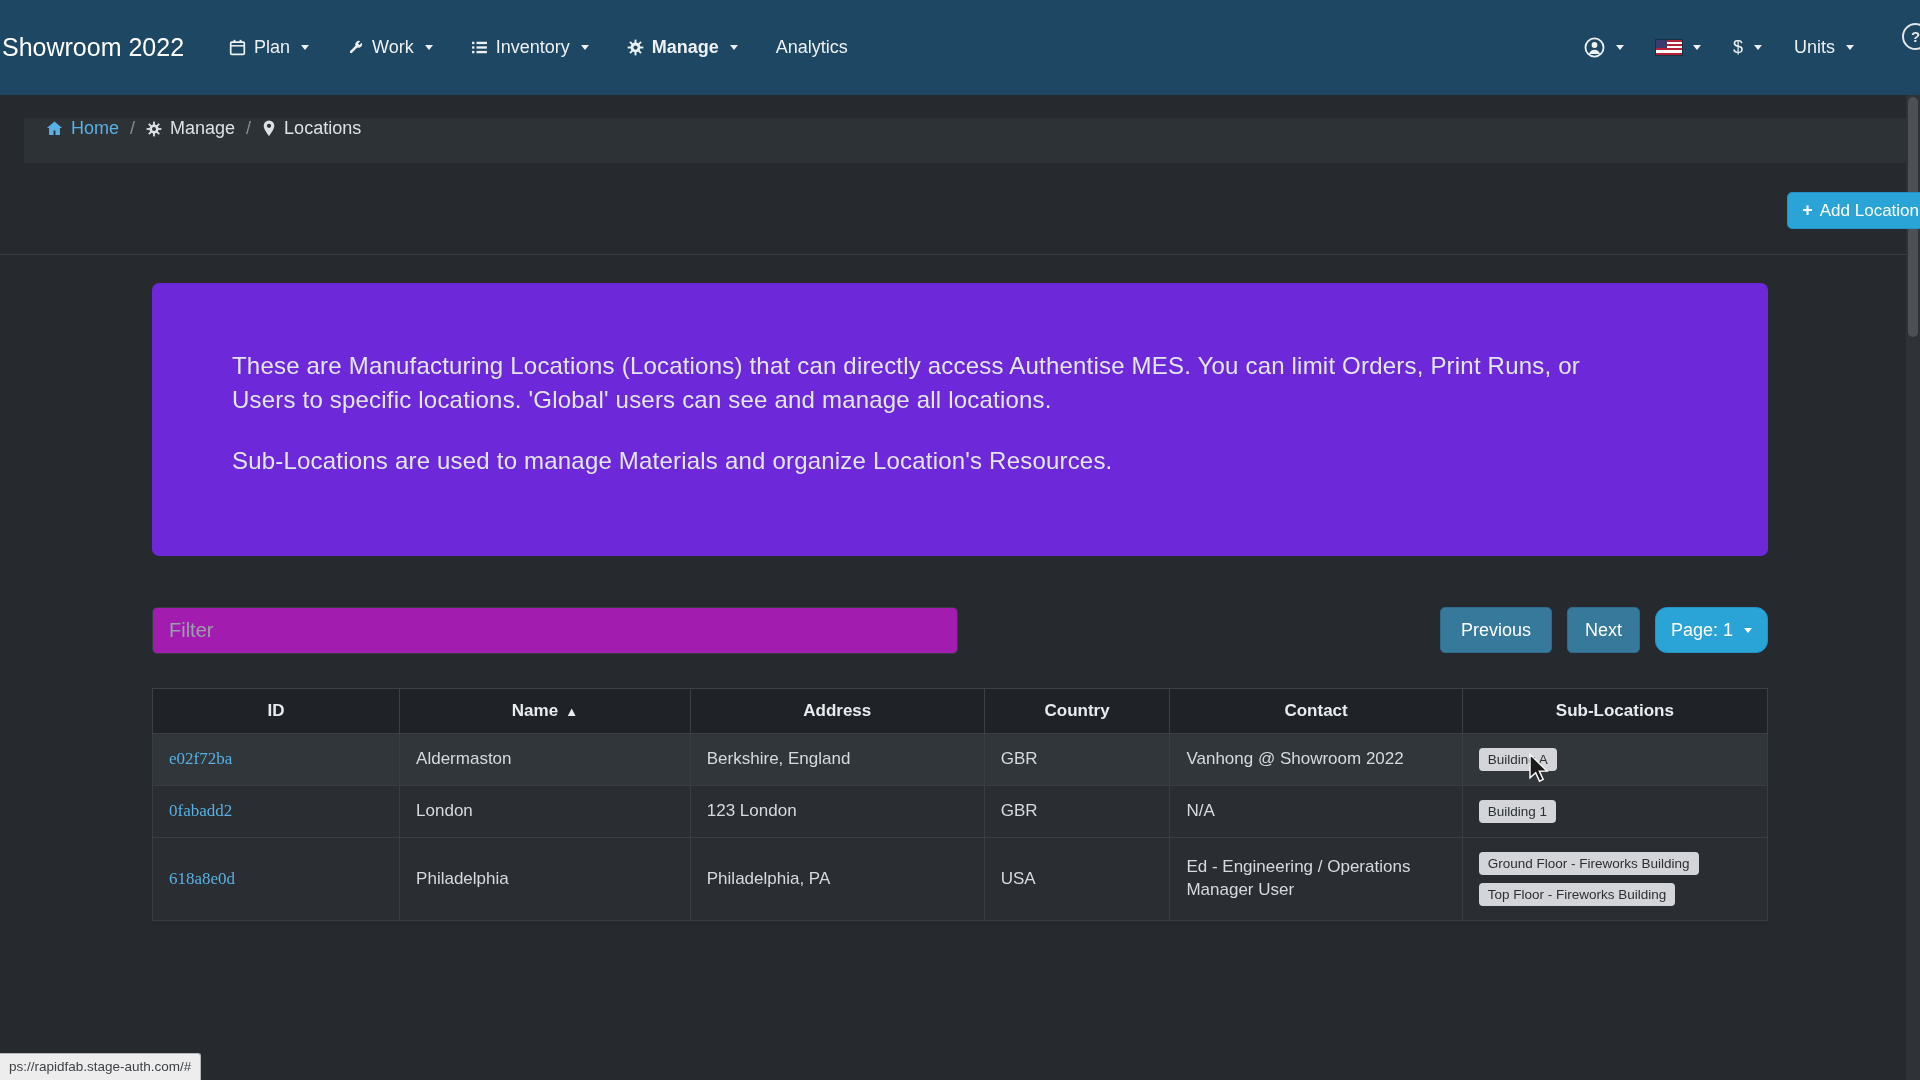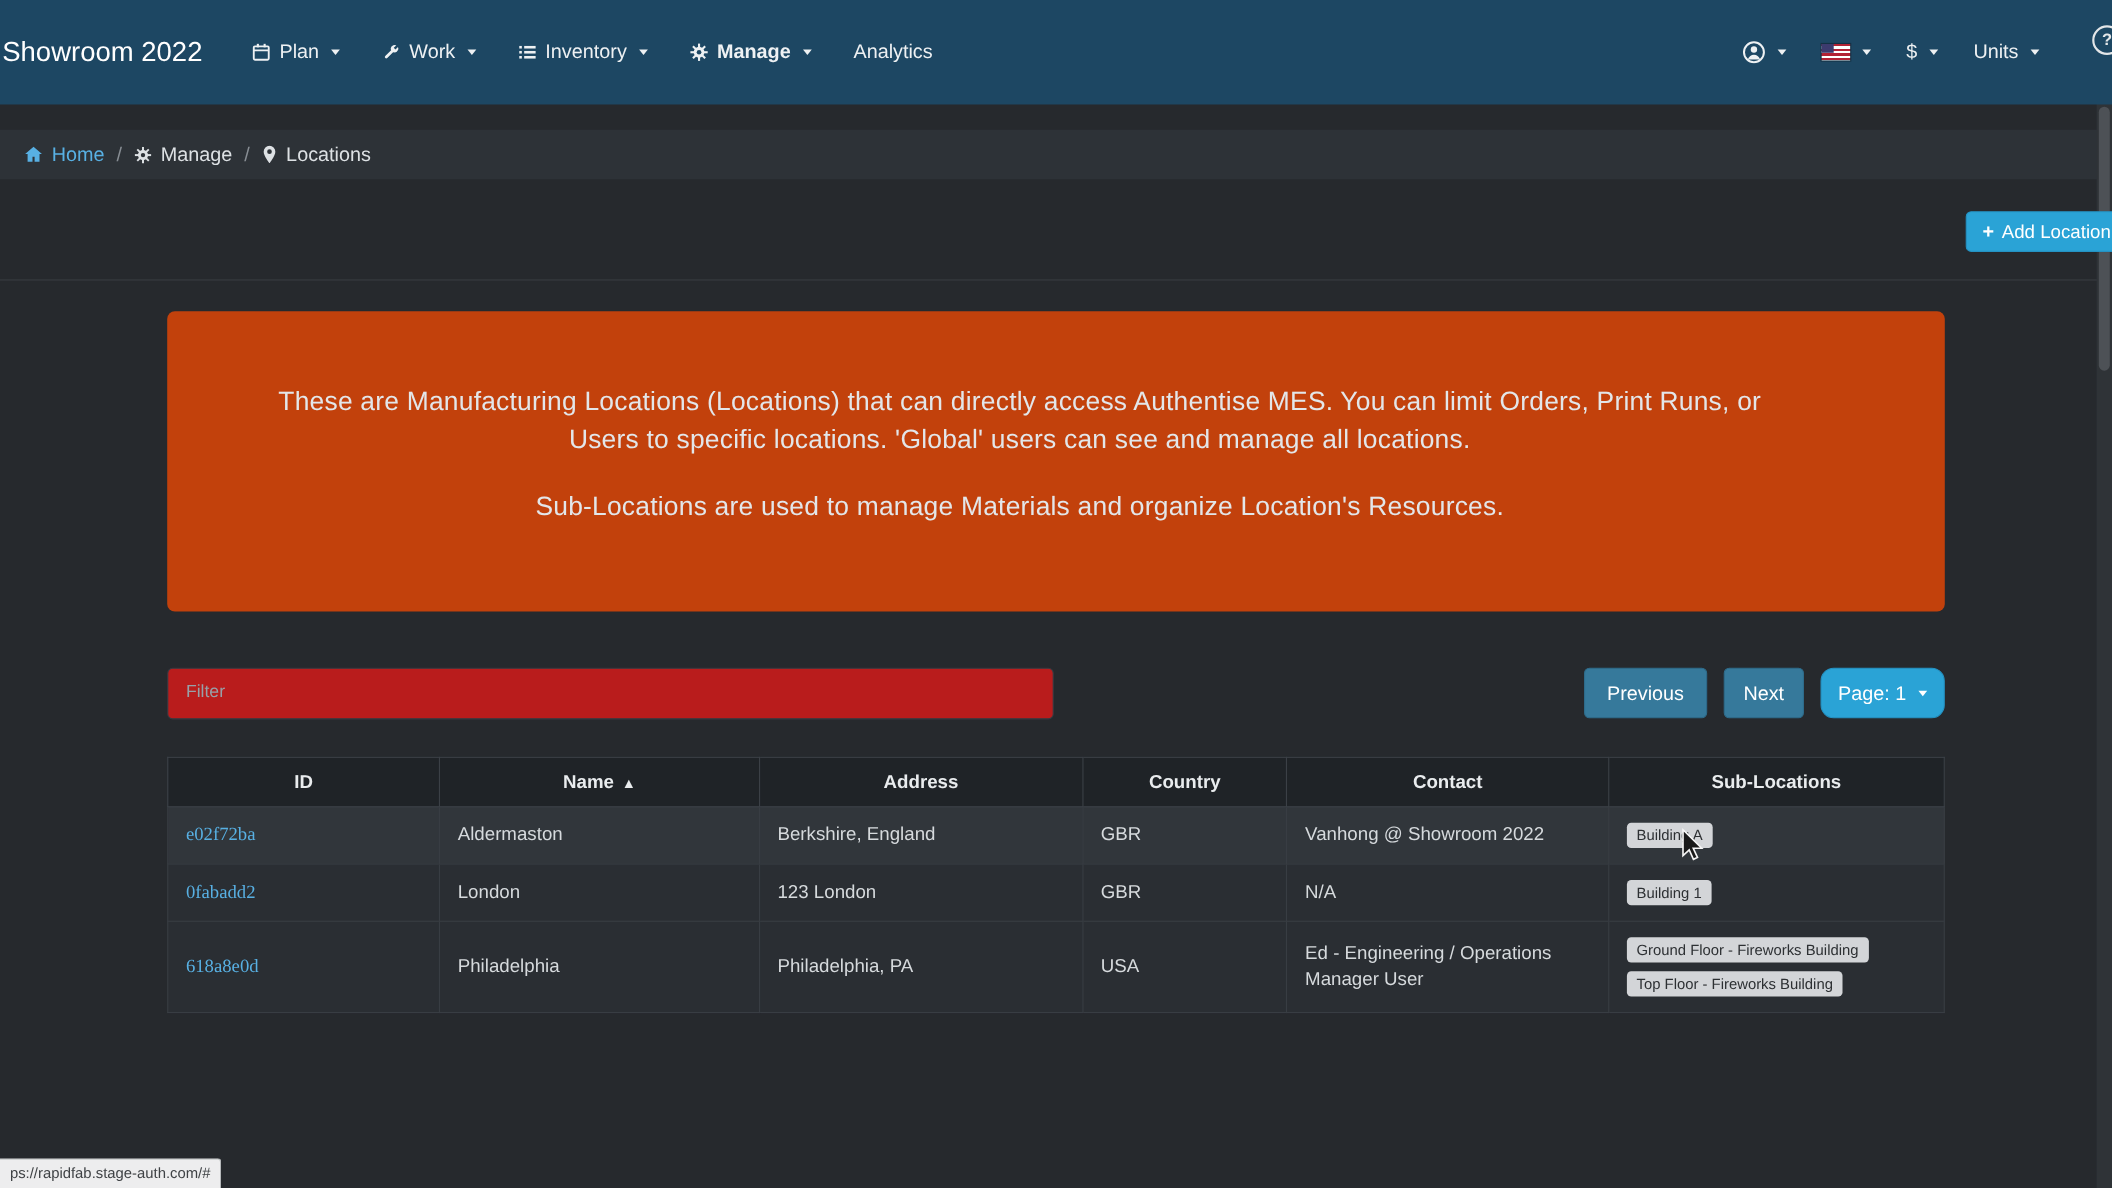--- a/index.html
+++ b/index.html
@@ -40,22 +40,22 @@
   .help-badge {
     position: absolute; right: -9px; top: 23px; width: 27px; height: 27px;
     border-radius: 50%; border: 2px solid #e3e6e8; color: #e3e6e8;
     display: flex; align-items: center; justify-content: center;
     font-size: 15px; font-weight: bold; z-index: 5;
   }
 
   
   .breadcrumb-bar {
     margin-top: 23px; height: 45px; background: #2d3237;
-    display: flex; align-items: center; padding-left: 22px;
-    font-size: 18px; color: #dde1e4; gap: 11px;
+    display: flex; align-items: flex-start; padding-left: 22px;
+    font-size: 18px; color: #dde1e4; gap: 11px; margin-left: 24px;
   }
   .crumb { display: flex; align-items: center; gap: 8px; cursor: pointer; }
   .crumb-link { color: var(--link, #58b0e3); }
   .crumb-sep { color: #878d93; }
 
   
   .page-header { height: 92px; border-bottom: 1px solid #383d42; position: relative; }
   .btn {
     border-radius: 5px; color: #fff; border: 1px solid transparent;
     font-family: inherit; cursor: pointer; display: inline-flex;
@@ -66,32 +66,32 @@
   .add-location-btn {
     position: absolute; right: -14px; top: 29px; height: 37px;
     padding: 0 14px; font-size: 17px; gap: 7px; z-index: 4;
   }
   .plus-glyph { font-weight: bold; font-size: 18px; }
 
   
   .container { width: 1616px; margin: 0 auto; }
 
   .jumbotron {
-    margin-top: 28px; background: #c2410c; border-radius: 7px;
+    margin-top: 28px; background: #6d28d9; border-radius: 7px;
     padding: 66px 80px 78px; color: #e3e6e9; font-size: 24px;
-    line-height: 1.43; letter-spacing: .2px; text-align: center;
+    line-height: 1.43; letter-spacing: .2px;
   }
   .jumbotron p { max-width: 1390px; }
   .jumbotron p + p { margin-top: 26px; }
 
   
   .filter-row { margin-top: 51px; display: flex; align-items: center; }
   .filter-input {
-    width: 806px; height: 47px; background: #b91c1c; border: 1px solid #343b42;
-    border-radius: 5px; padding: 0 16px; font-size: 16px; color: #e9ebed;
+    width: 806px; height: 47px; background: #a21caf; border: 1px solid #343b42;
+    border-radius: 5px; padding: 0 16px; font-size: 20px; color: #e9ebed;
     font-family: inherit; outline: none;
   }
   .filter-input::placeholder { color: #98a0a8; }
   .pager { margin-left: auto; display: flex; gap: 15px; align-items: center; }
   .pager .btn { height: 46px; font-size: 18px; }
   .btn-prev { padding: 0 20px; }
   .btn-next { padding: 0 17px; }
   .btn-page { padding: 0 15px; gap: 8px; border-radius: 12px; }
 
   

